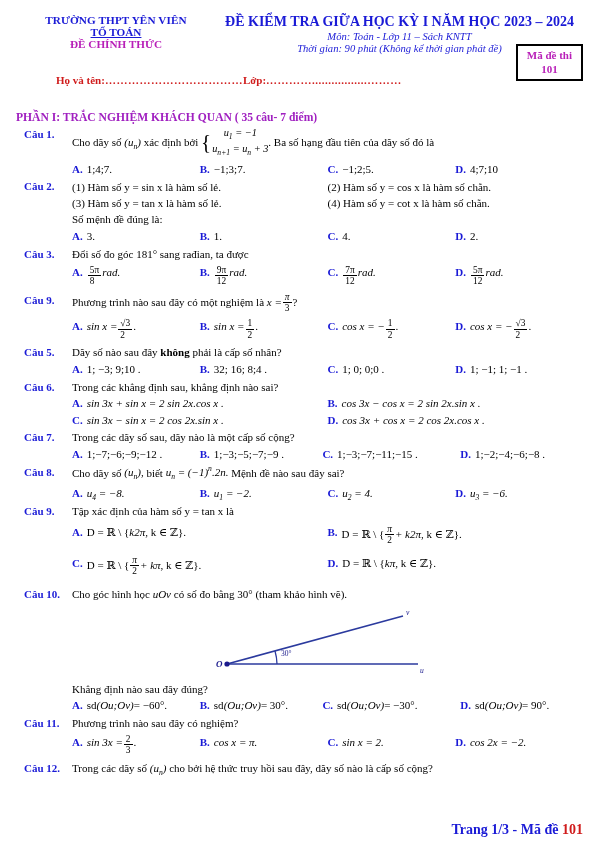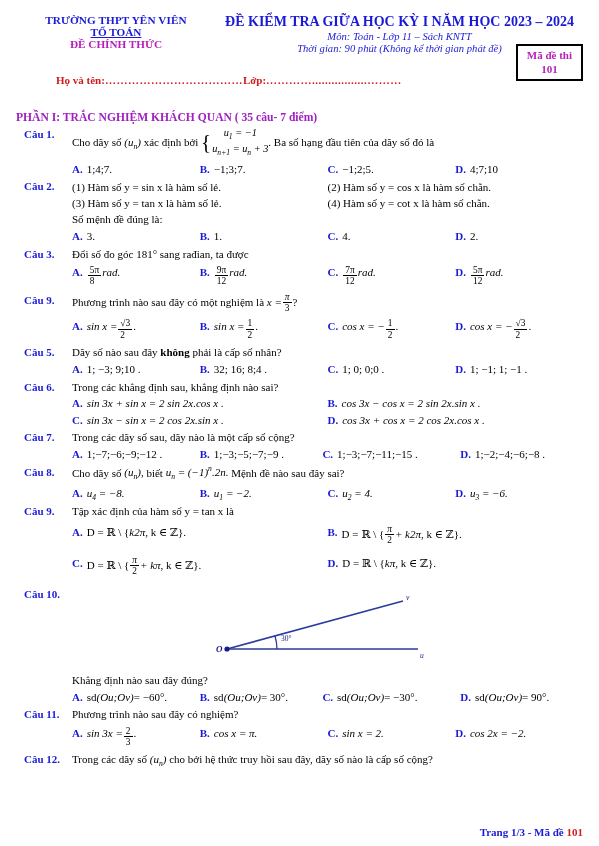--- a/index.html
+++ b/index.html
@@ -73,21 +73,21 @@
     vertical-align: middle; position: relative; top: -0.5px; margin-right: 1px;
   }
   .sys { display: inline-flex; align-items: center; vertical-align: middle; position: relative; top: -1px; }
   .sys-lines { display: inline-flex; flex-direction: column; font-size: 10.3px; line-height: 1.35; text-align: center; }
 
   
   .fig { display: flex; justify-content: center; margin-top: 2px; }
 
   
   .footer { position: absolute; right: 16px; bottom: 8px; color: #1a1ad6;
-            font-weight: bold; font-size: 11px; }
+            font-weight: bold; font-size: 14px; }
   .footer .red { color: #d01c1c; }
 </style>
 </head>
 <body>
 
 <div class="page">
 
   <div class="hdr">
     <div class="hdr-left">
       <div class="school">TRƯỜNG THPT YÊN VIÊN</div>
@@ -412,40 +412,45 @@
           <span class="lt">D.</span>
           <span class="tx"><span>D = ℝ \ {</span><span class="it">kπ</span><span>, k ∈ ℤ}.</span></span>
         </div>
       </div>
     </div>
   </div>
 
   <div class="q" style="margin-top:10px">
     <div class="q-label">Câu 10.</div>
     <div class="q-body">
+      <div class="q-stem">
+        <span>Cho góc hình học</span>
+        <span class="it">uOv</span>
+        <span>có số đo bằng 30° (tham khảo hình vẽ).</span>
+      </div>
 
       <div class="fig">
         <svg width="230" height="72" viewBox="0 0 230 72">
 
           <line x1="14" y1="60" x2="205" y2="60" stroke="#2b3a9e" stroke-width="1.6"></line>
 
           <line x1="14" y1="60" x2="190" y2="12" stroke="#2b3a9e" stroke-width="1.6"></line>
 
           <path d="M 62 47 A 50 50 0 0 1 64 60" fill="none" stroke="#2b3a9e" stroke-width="1.3"></path>
 
           <circle cx="14" cy="60" r="2.6" fill="#1a1a8c"></circle>
 
           <text x="3" y="63" font-family="'Liberation Serif', serif" font-size="9" font-style="italic" font-weight="bold" fill="#1a1a8c">O</text>
           <text x="207" y="69" font-family="'Liberation Serif', serif" font-size="7.5" font-style="italic" fill="#1a1a8c">u</text>
           <text x="193" y="11" font-family="'Liberation Serif', serif" font-size="7.5" font-style="italic" fill="#1a1a8c">v</text>
           <text x="68" y="52" font-family="'Liberation Serif', serif" font-size="7.5" fill="#1a1a8c">30°</text>
         </svg>
       </div>
 
-      <div style="margin-top:12px">Khẳng định nào sau đây đúng?</div>
+      <div style="margin-top:6px">Khẳng định nào sau đây đúng?</div>
       <div class="ans-row c4tight">
         <div class="ans">
             <span class="lt">A.</span>
             <span class="tx"><span>sd</span><span class="it">(Ou;Ov)</span><span>= −60°.</span></span>
           </div>
         <div class="ans">
             <span class="lt">B.</span>
             <span class="tx"><span>sd</span><span class="it">(Ou;Ov)</span><span>= 30°.</span></span>
           </div>
         <div class="ans">

